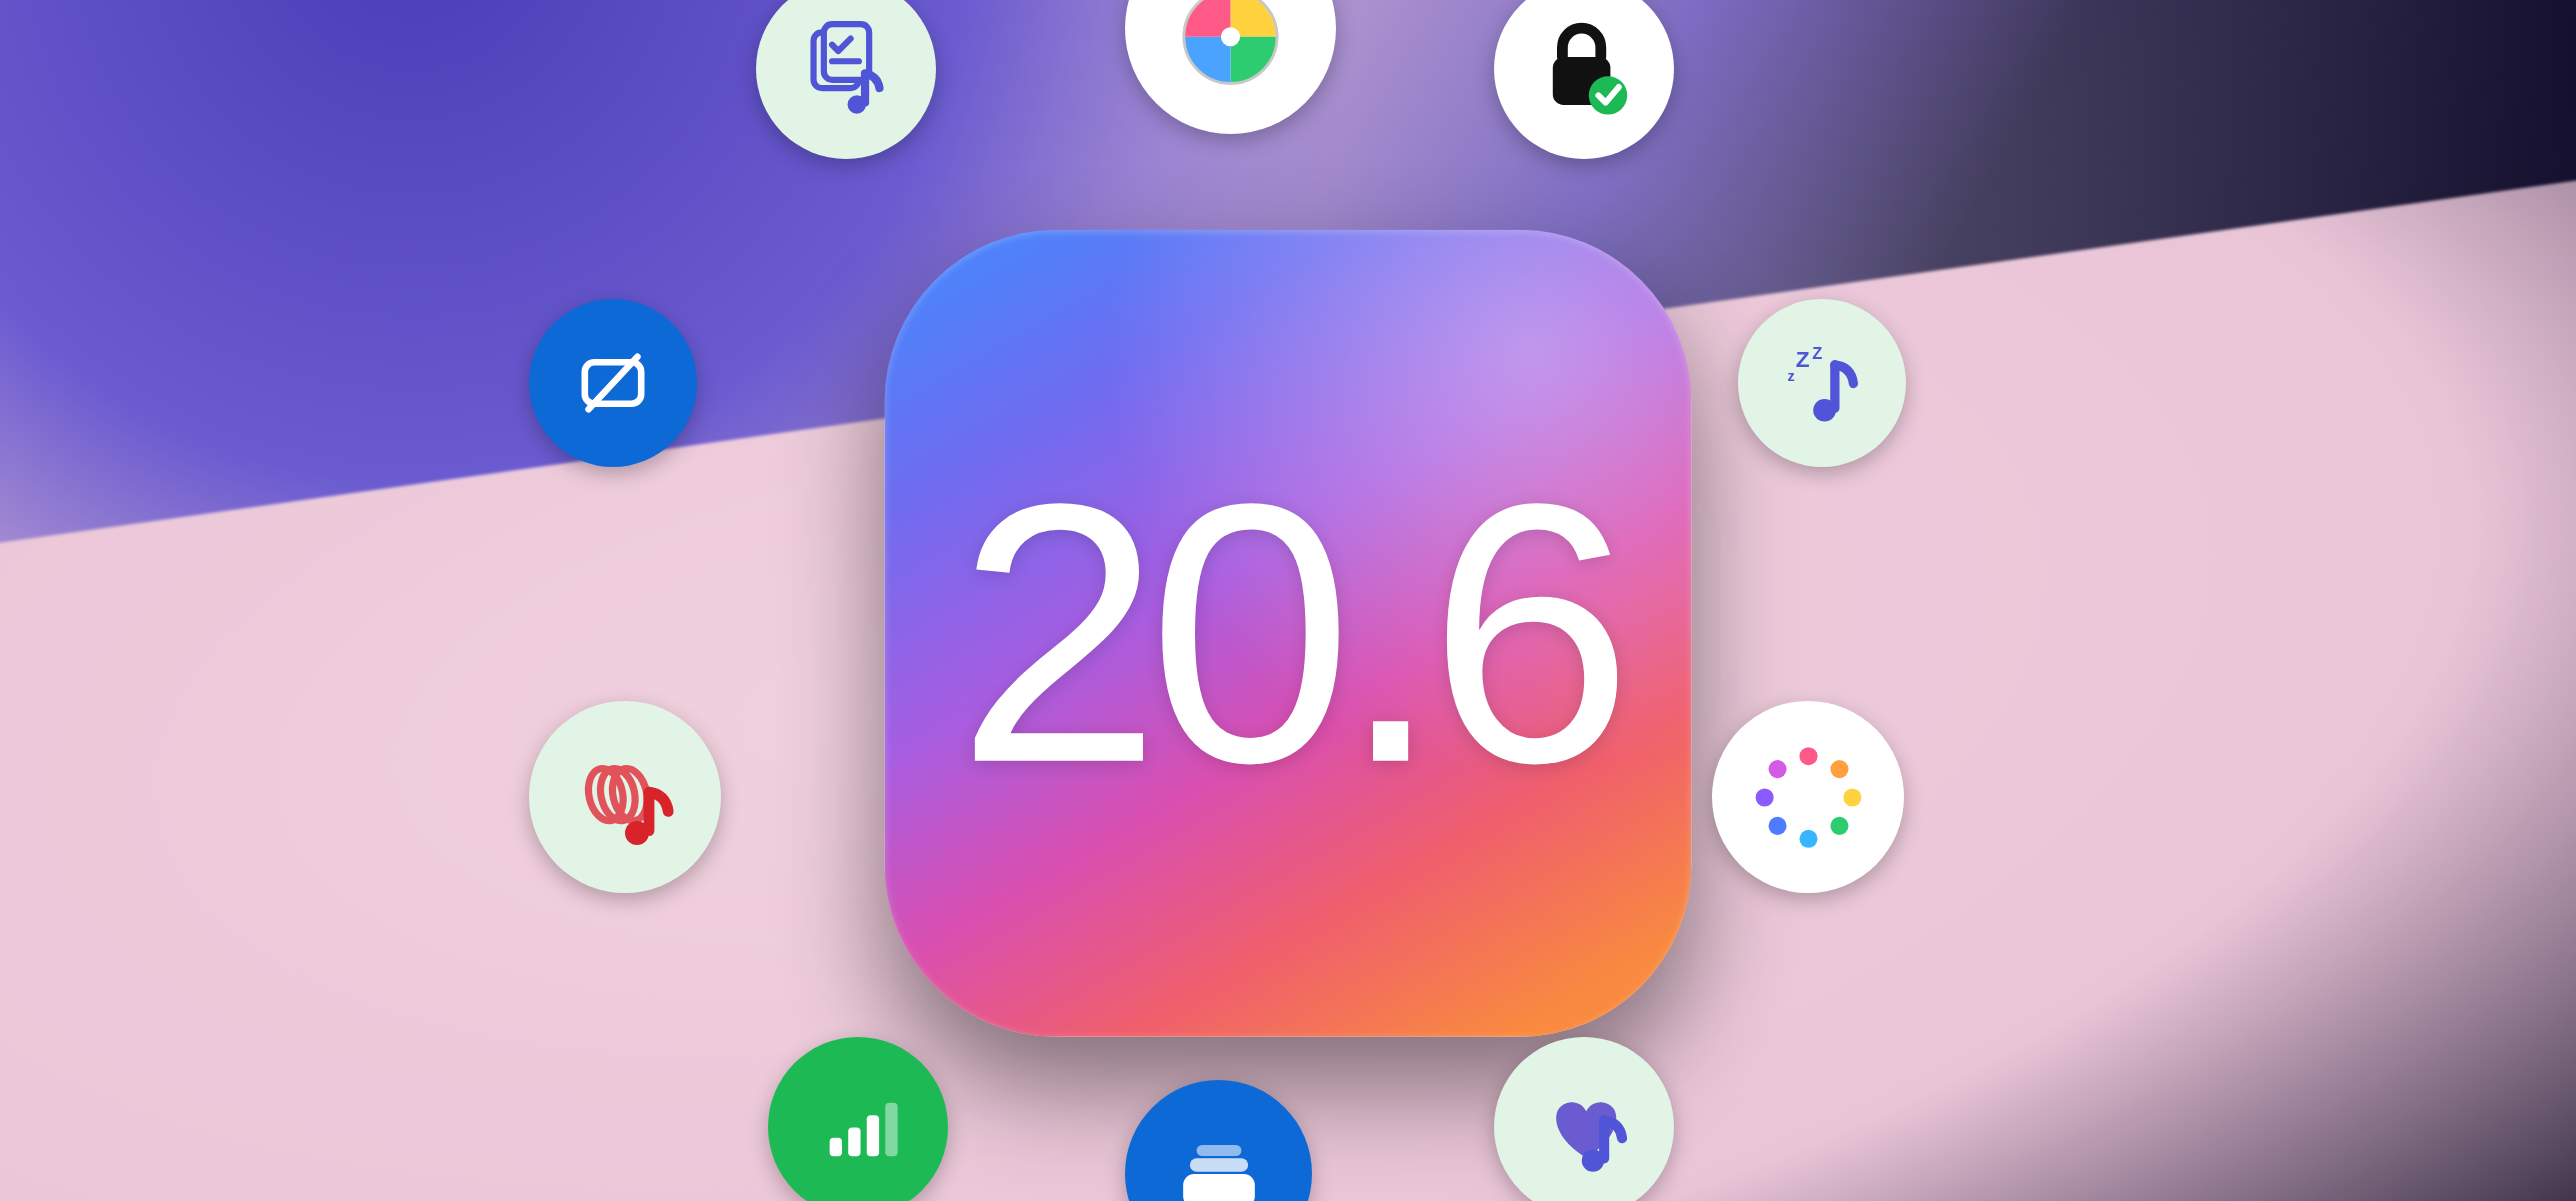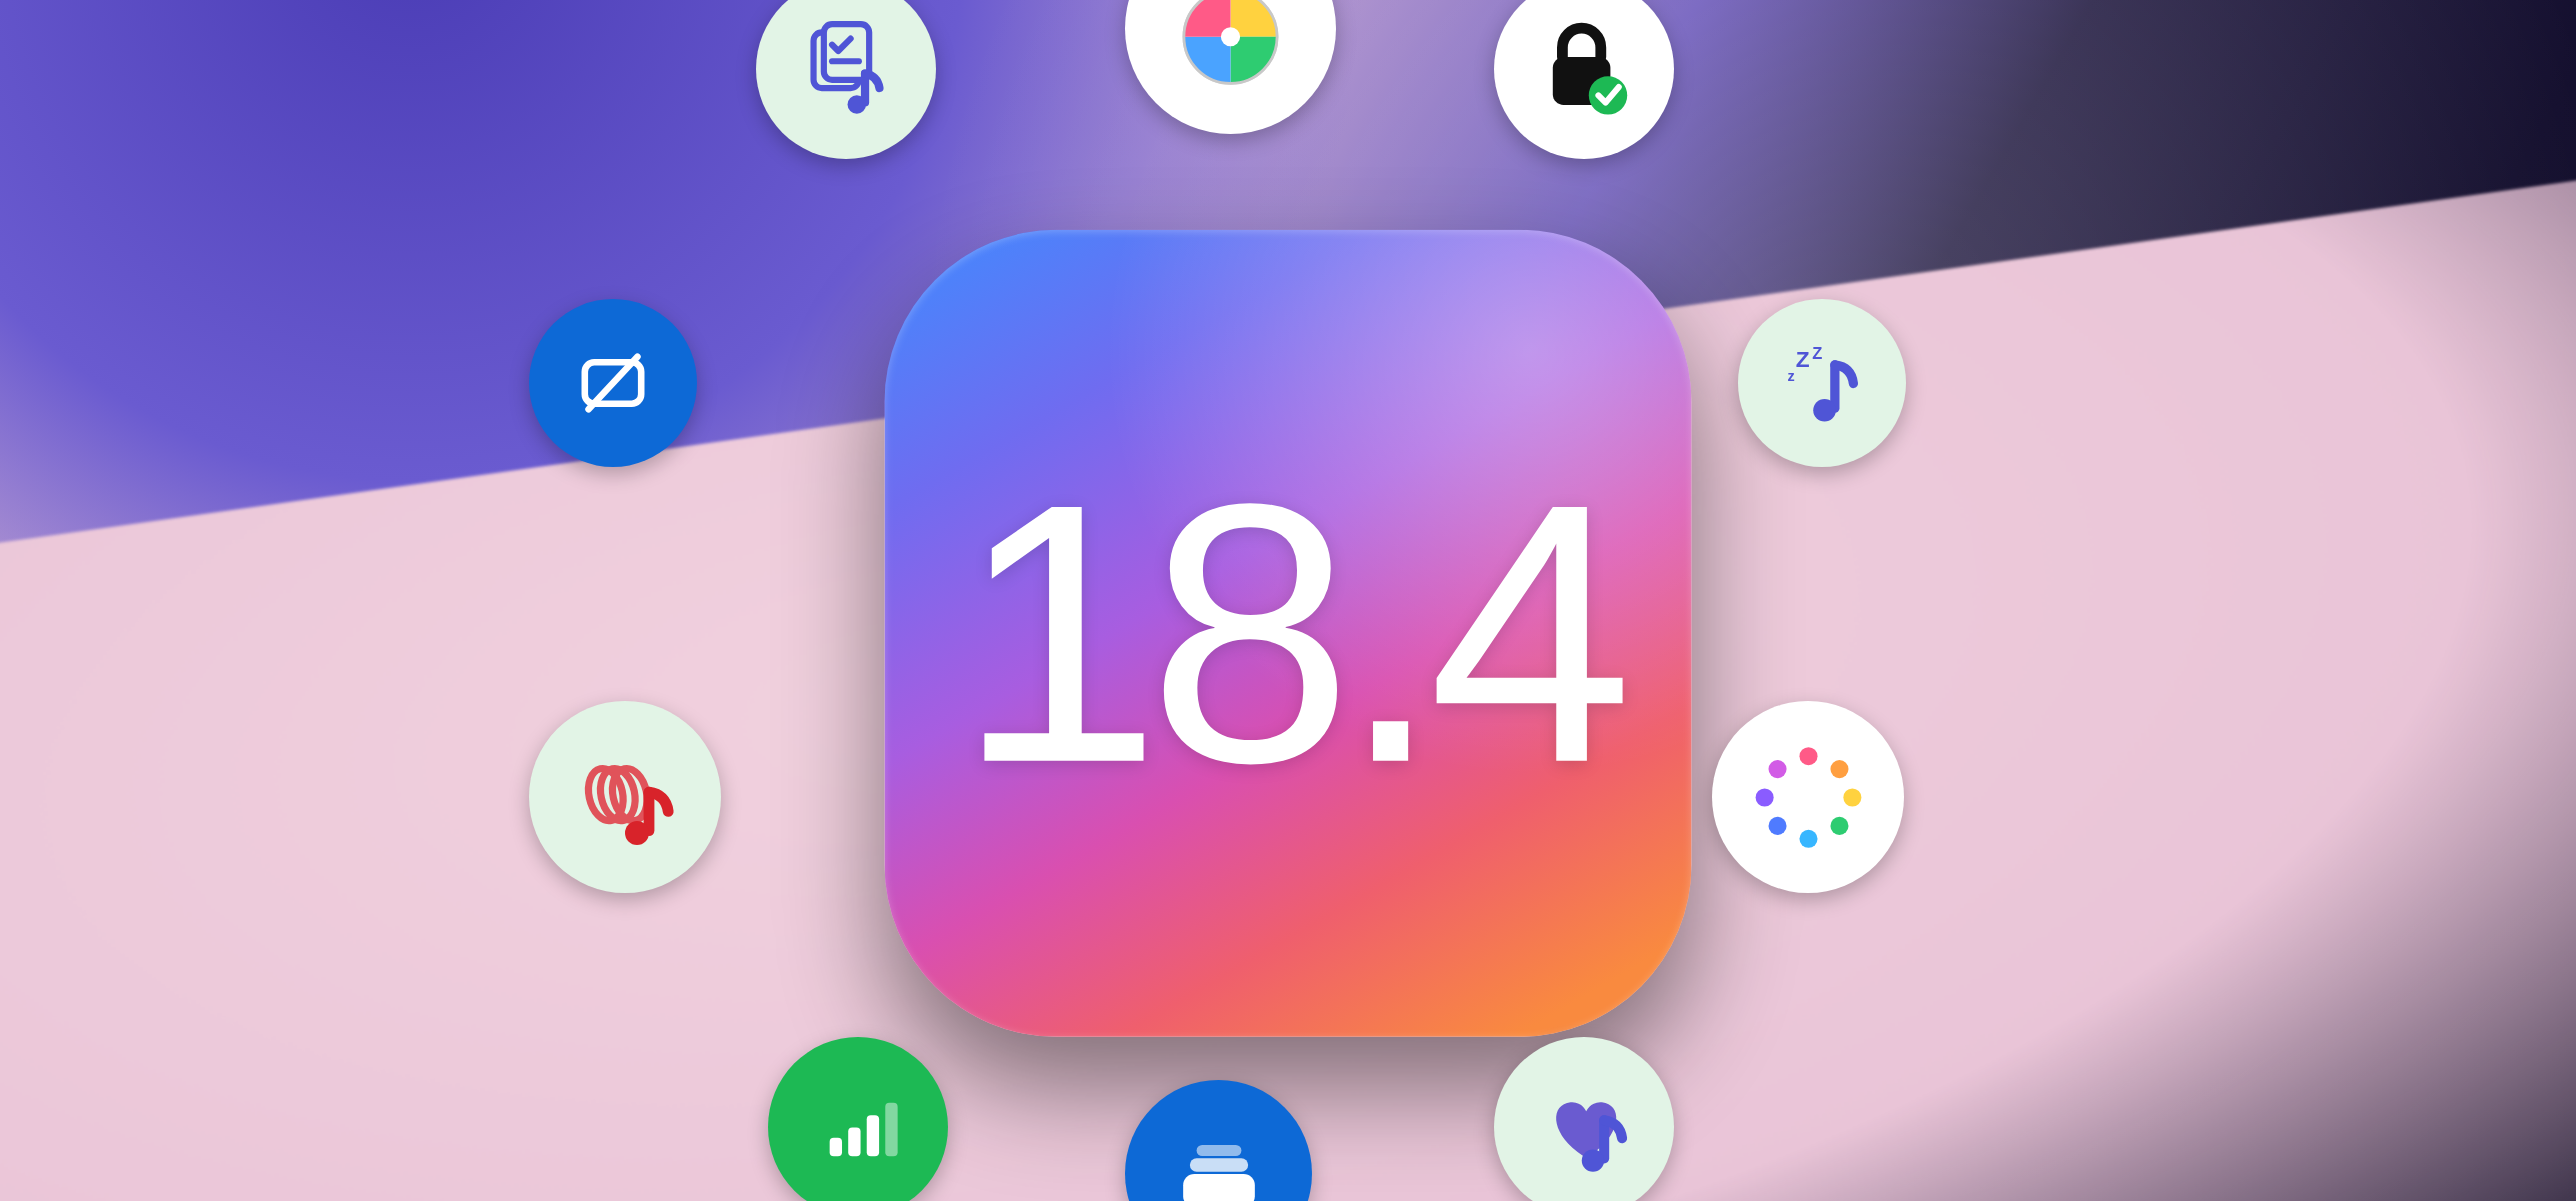--- a/index.html
+++ b/index.html
@@ -90,21 +90,21 @@
 
   svg { display: block; }
 </style>
 </head>
 <body>
 
 <div class="stage">
   <div class="swoop"></div>
 
   <div class="tile">
-    <div class="version">18.4</div>
+    <div class="version">20.6</div>
   </div>
 
   <div class="orbit bg-mint p-checklist">
     <svg viewBox="0 0 100 100" width="103" height="103">
       <rect x="18" y="14" width="44" height="54" rx="8" fill="none" stroke="#4f55d6" stroke-width="6"></rect>
       <rect x="28" y="6" width="44" height="54" rx="8" fill="#e2f4e6" stroke="#4f55d6" stroke-width="6"></rect>
       <polyline points="36,26 42,32 54,20" fill="none" stroke="#4f55d6" stroke-width="6" stroke-linecap="round" stroke-linejoin="round"></polyline>
       <line x1="36" y1="42" x2="62" y2="42" stroke="#4f55d6" stroke-width="6" stroke-linecap="round"></line>
       <path d="M68 54 L68 82" stroke="#4f55d6" stroke-width="8" stroke-linecap="round"></path>
       <circle cx="60" cy="84" r="9" fill="#4f55d6"></circle>

